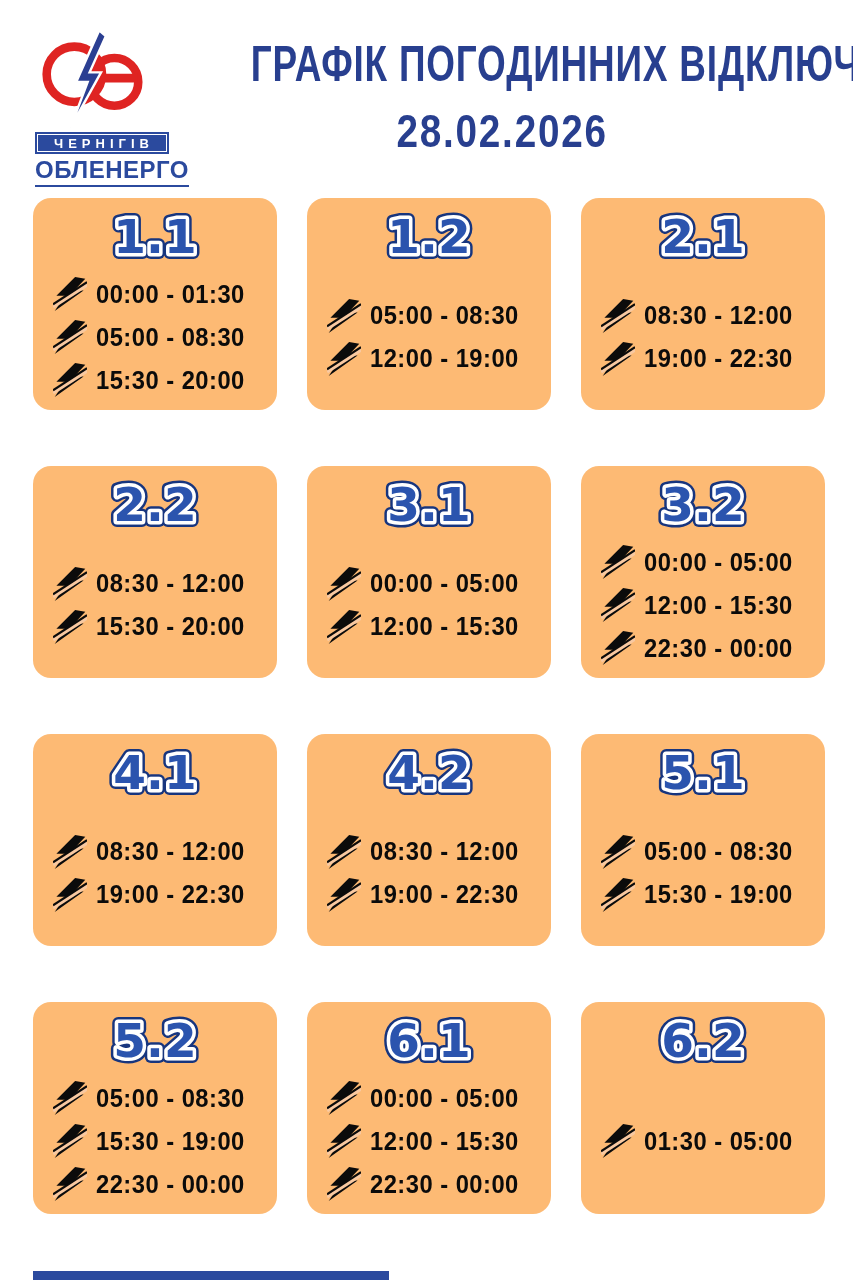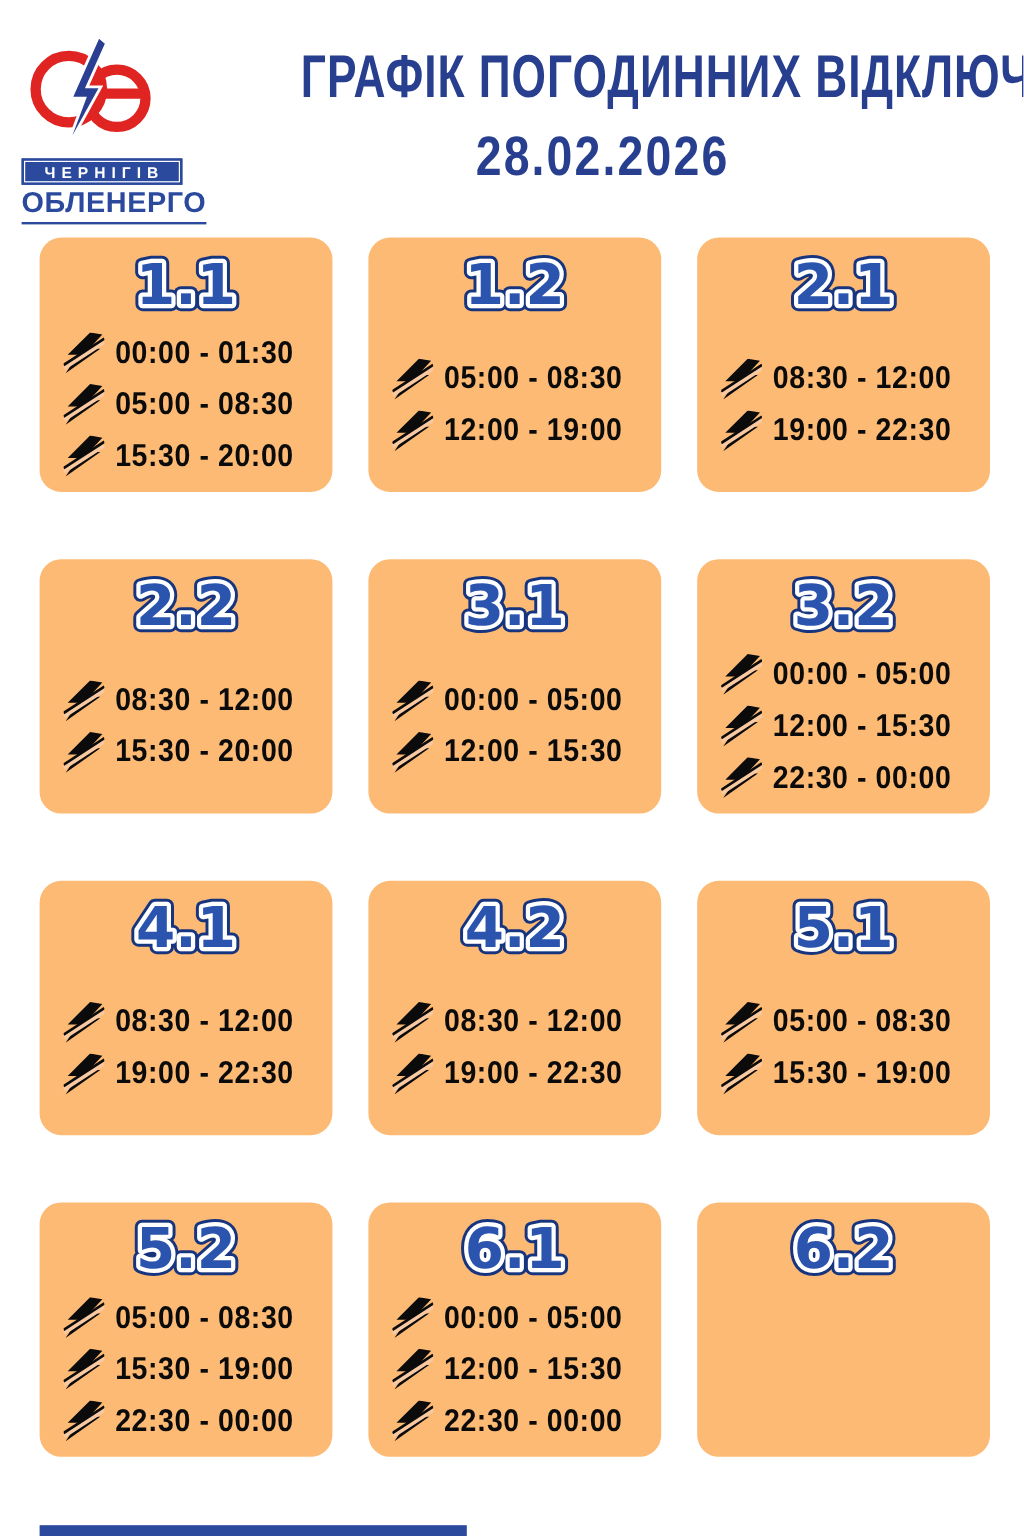--- a/index.html
+++ b/index.html
@@ -1,21 +1,21 @@
 <!DOCTYPE html>
 <html lang="uk"><head>
 <meta charset="utf-8">
 <style>
   html,body{margin:0;padding:0;background:#ffffff;}
   body{font-family:"Liberation Sans", sans-serif;}
   .page{position:relative;width:853px;height:1280px;background:#ffffff;overflow:hidden;}
 
   
   .header{position:relative;height:178px;}
-  .logo{position:absolute;left:18px;top:30px;width:134px;text-align:center;}
+  .logo{position:absolute;left:35px;top:30px;width:134px;text-align:center;}
   .logo-mark{display:block;margin:0 auto;}
   .org-line1{display:block;margin:2px auto 0;background:#2B4A9E;color:#ffffff;
     font-weight:bold;font-size:13px;letter-spacing:5px;padding:3px 2px 2px 6px;
     border:1px solid #2B4A9E;outline:1px solid #ffffff;outline-offset:-3px;}
   .org-line2{display:inline-block;margin-top:2px;color:#2B4A9E;font-weight:bold;
     font-size:24px;letter-spacing:0.5px;border-bottom:2px solid #2B4A9E;padding-bottom:1px;}
   .title-block{position:absolute;left:175px;top:38px;width:655px;text-align:center;color:#283F8F;}
   .main-title{display:inline-block;font-size:45px;font-weight:bold;letter-spacing:1px;
     transform:scale(0.82,1.12);transform-origin:center;white-space:nowrap;}
   .date-line{display:inline-block;margin-top:16px;font-size:44px;font-weight:bold;
@@ -384,19 +384,27 @@
   </div>
 </div>
   </section>
 
   <section class="card">
     <svg class="gnum" width="170" height="58" viewBox="0 0 170 58">
       <text class="gnum-outline gnum-text" x="85" y="45" text-anchor="middle">6.2</text>
       <text class="gnum-fill gnum-text" x="85" y="45" text-anchor="middle">6.2</text>
     </svg>
     <div class="intervals">
+  <div class="interval">
+    <svg class="bolt-icon" width="34" height="34" viewBox="0 0 40 40">
+      <path d="M26 0 L4 22 L14 22 L2 40 L36 16 L25 16 L38 2 Z" fill="#0B0B0B"></path>
+      <line x1="0" y1="35" x2="40" y2="9" stroke="#F9C9A1" stroke-width="4.5"></line>
+      <line x1="0" y1="32" x2="40" y2="6" stroke="#0B0B0B" stroke-width="2.6"></line>
+    </svg>
+    <span class="time">01:30 - 05:00</span>
+  </div>
 
 </div>
   </section>
 </div>
 
   <div class="footer-bar"></div>
 </div>
 
 </body></html>

